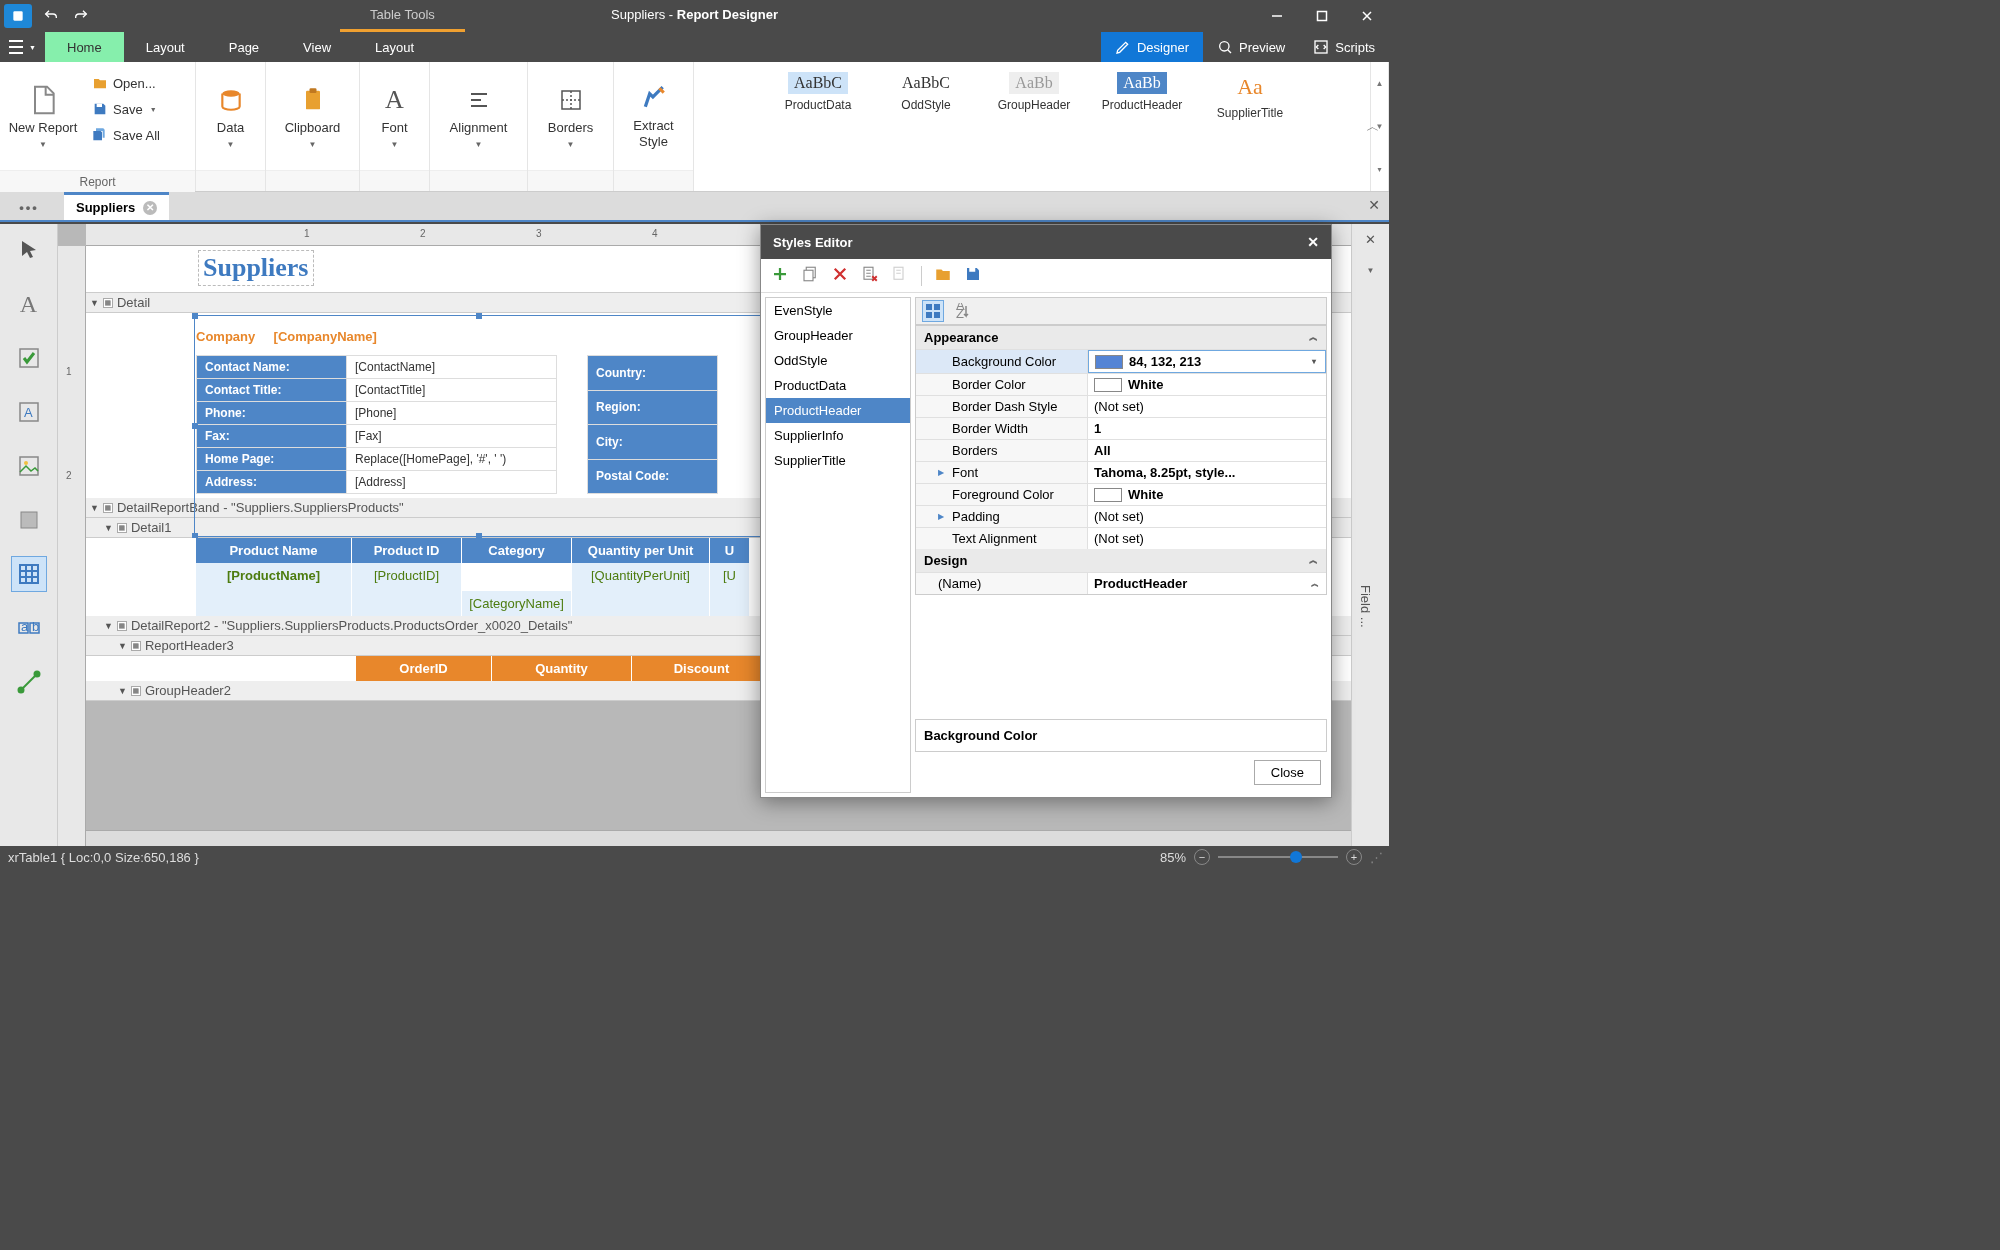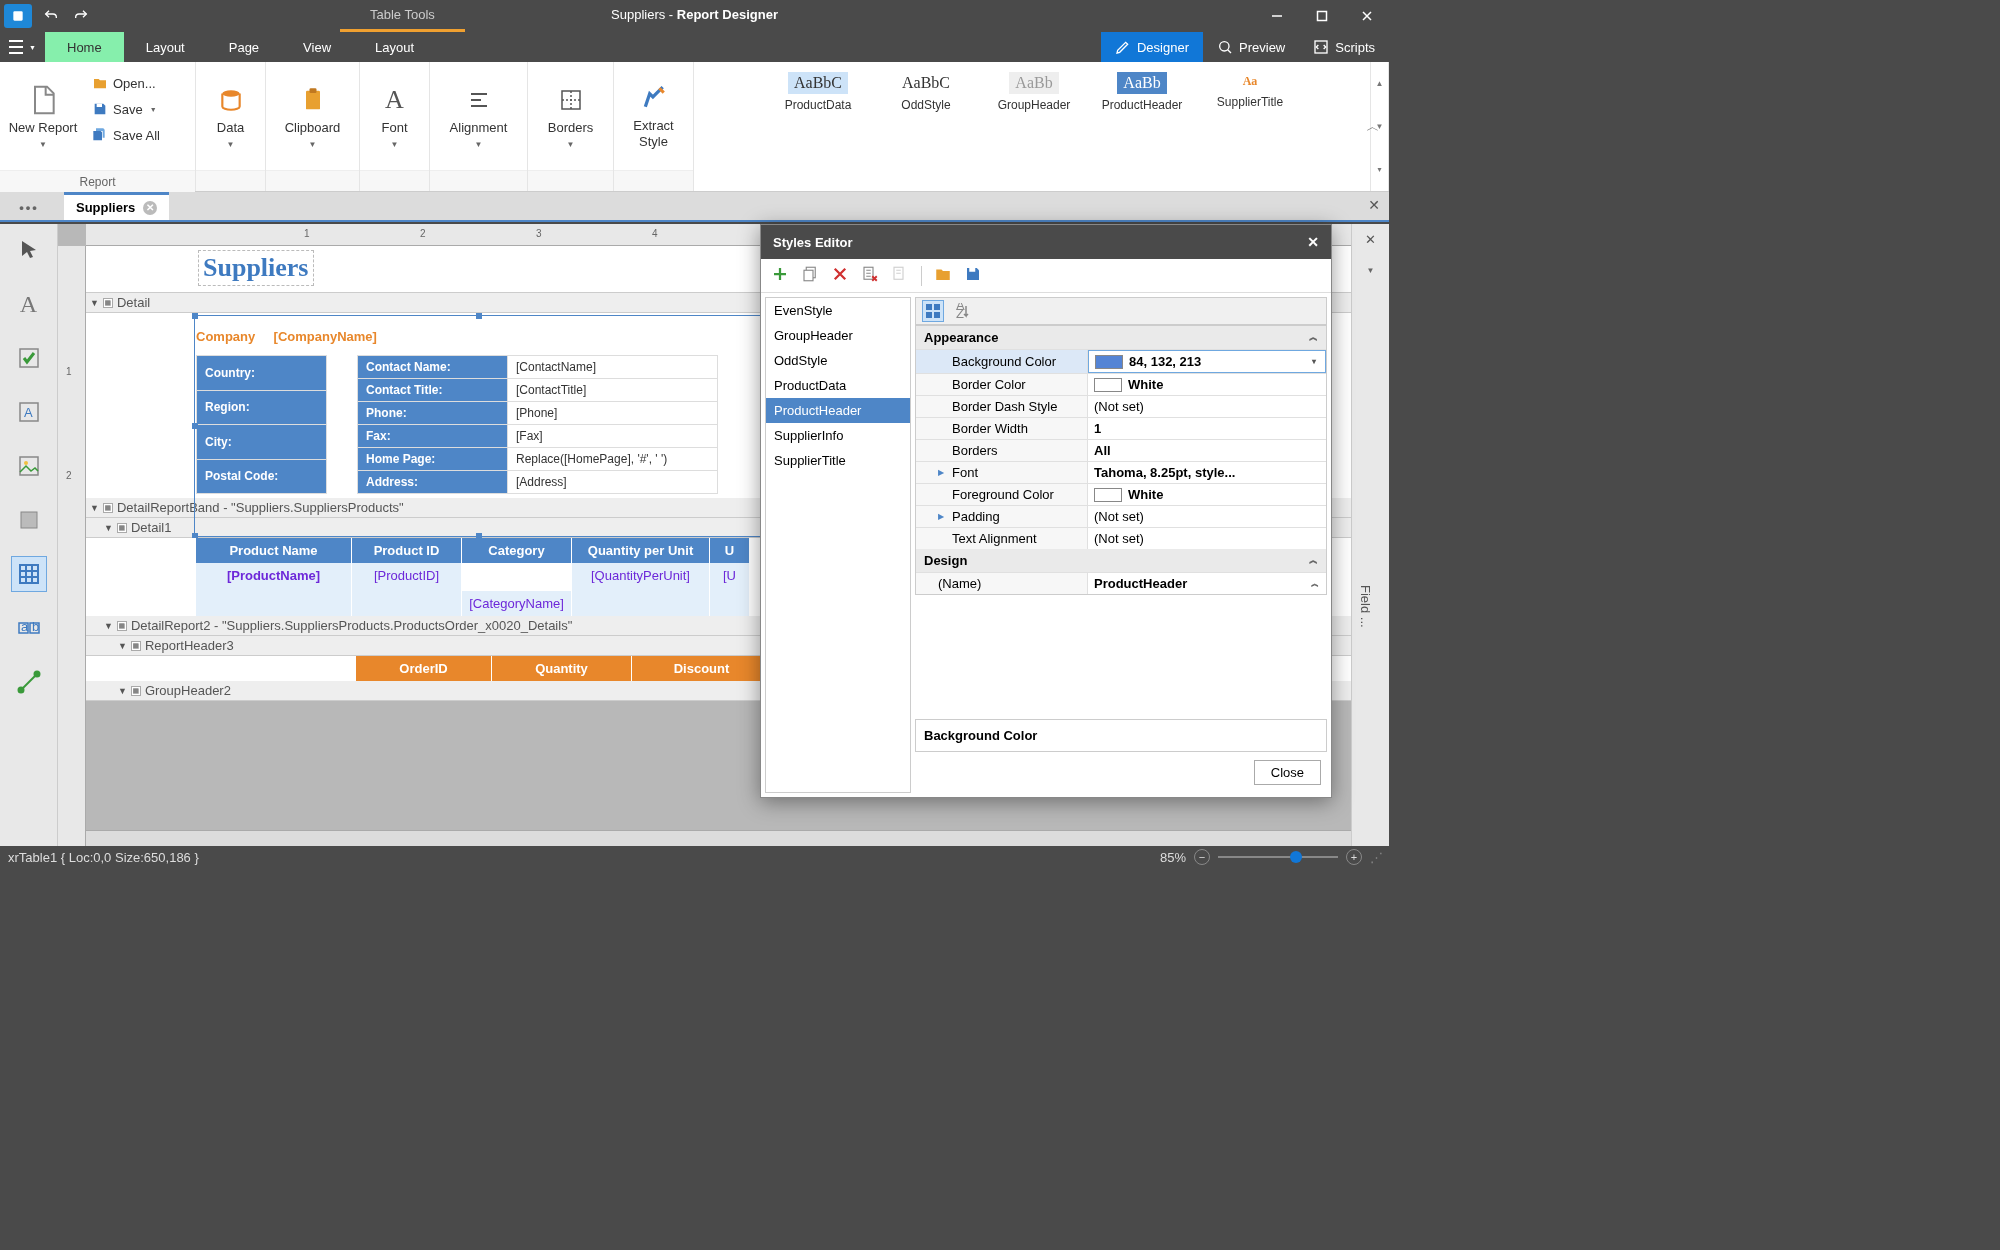--- a/index.html
+++ b/index.html
@@ -73,21 +73,21 @@
 .white { background:#fff; padding:4px 0 4px 110px; position:relative; }
 .suptitle { color:#3e7ac0; font-family:Tahoma; font-size:26px; font-weight:600; padding:2px 4px; display:inline-block; border:1px dashed #bbb; }
 .company { color:#e8872b; font-size:22px; font-weight:bold; }
 .company .fld { font-weight:bold; }
 .ftab { border-collapse:collapse; }
 .ftab td { border:1px solid #ddd; padding:4px 8px; font-size:12px; }
 .ftab td.h { background:#4e86c7; color:#fff; font-weight:bold; width:150px; }
 .ftab td.v { background:#fff; color:#333; width:210px; }
 .ftab td.h2 { background:#4e86c7; color:#fff; font-weight:bold; width:130px; }
 .prodhdr { background:#4e86c7; color:#fff; font-weight:bold; text-align:center; padding:5px 0; }
-.proddat { background:#e3effa; color:#6d28d9; font-weight:bold; text-align:center; padding:5px 0; }
+.proddat { background:#e3effa; color:#4d7c0f; font-weight:bold; text-align:center; padding:5px 0; }
 .ordhdr { background:#e8872b; color:#fff; font-weight:bold; text-align:center; padding:5px 0; }
 .gridtab { display:flex; }
 .gridtab > div { border-right:1px solid #fff; }
 
 .sel-handles { position:absolute; border:1px solid #4e86c7; pointer-events:none; }
 .sel-handles .h { position:absolute; width:6px; height:6px; background:#4e86c7; }
 
 
 .stylesed { position:absolute; left:760px; top:224px; width:572px; height:574px; background:#fff; box-shadow:0 4px 20px rgba(0,0,0,.4); border:1px solid #888; display:flex; flex-direction:column; }
 .stylesed .ttl { height:34px; background:#4a4a4a; color:#fff; font-weight:600; display:flex; align-items:center; padding:0 12px; }
@@ -333,21 +333,21 @@
       </div>
       <div class="cap"></div>
     </div>
   <div class="rgroup" style="flex:1;">
     <div class="body stylegal">
       <div id="gallery-host" style="display:flex;">
           <div class="stylecard"><div class="samp" style="background:#cde3f8;color:#333;">AaBbC</div><div class="sname">ProductData</div></div>
           <div class="stylecard"><div class="samp" style="background:#fff;color:#333;">AaBbC</div><div class="sname">OddStyle</div></div>
           <div class="stylecard"><div class="samp" style="background:#eee;color:#999;">AaBb</div><div class="sname">GroupHeader</div></div>
           <div class="stylecard"><div class="samp" style="background:#4e86c7;color:#fff;">AaBb</div><div class="sname">ProductHeader</div></div>
-          <div class="stylecard"><div class="samp" style="background:#fff;color:#e8872b;font-weight:bold;font-size:12px;">Aa</div><div class="sname">SupplierTitle</div></div>
+          <div class="stylecard"><div class="samp" style="background:#fff;color:#e8872b;font-weight:normal;font-size:22px;">Aa</div><div class="sname">SupplierTitle</div></div>
         </div>
       <div class="navcol">
           <div>▲</div>
           <div>▼</div>
           <div>▾</div>
         </div>
     </div>
   </div>
   <div class="ribbon-collapse">︿</div>
 </div>
@@ -445,60 +445,60 @@
           <div class="h" style="left:-3px;bottom:-3px;"></div>
             <div class="h" style="right:-3px;bottom:-3px;"></div>
           <div class="h" style="left:50%;top:-3px;margin-left:-3px;"></div>
             <div class="h" style="left:50%;bottom:-3px;margin-left:-3px;"></div>
           <div class="h" style="top:50%;left:-3px;margin-top:-3px;"></div>
             <div class="h" style="top:50%;right:-3px;margin-top:-3px;"></div>
         </div>
         <div style="padding:4px 0 8px 0;"><span class="company"><span>Company</span>&nbsp;&nbsp;&nbsp;<span class="fld">[CompanyName]</span></span></div>
         <div style="display:flex;gap:30px;">
           <table class="ftab">
-              <tbody id="fright">
-                <tr>
-                  <td class="h2">Country:</td>
-                </tr>
-                <tr>
-                  <td class="h2">Region:</td>
-                </tr>
-                <tr>
-                  <td class="h2">City:</td>
-                </tr>
-                <tr>
-                  <td class="h2">Postal Code:</td>
+              <tbody id="fleft">
+                <tr>
+                  <td class="h">Contact Name:</td>
+                  <td class="v">[ContactName]</td>
+                </tr>
+                <tr>
+                  <td class="h">Contact Title:</td>
+                  <td class="v">[ContactTitle]</td>
+                </tr>
+                <tr>
+                  <td class="h">Phone:</td>
+                  <td class="v">[Phone]</td>
+                </tr>
+                <tr>
+                  <td class="h">Fax:</td>
+                  <td class="v">[Fax]</td>
+                </tr>
+                <tr>
+                  <td class="h">Home Page:</td>
+                  <td class="v">Replace([HomePage], '#', ' ')</td>
+                </tr>
+                <tr>
+                  <td class="h">Address:</td>
+                  <td class="v">[Address]</td>
                 </tr>
               </tbody>
             </table>
           <table class="ftab">
-              <tbody id="fleft">
-                <tr>
-                  <td class="h">Contact Name:</td>
-                  <td class="v">[ContactName]</td>
-                </tr>
-                <tr>
-                  <td class="h">Contact Title:</td>
-                  <td class="v">[ContactTitle]</td>
-                </tr>
-                <tr>
-                  <td class="h">Phone:</td>
-                  <td class="v">[Phone]</td>
-                </tr>
-                <tr>
-                  <td class="h">Fax:</td>
-                  <td class="v">[Fax]</td>
-                </tr>
-                <tr>
-                  <td class="h">Home Page:</td>
-                  <td class="v">Replace([HomePage], '#', ' ')</td>
-                </tr>
-                <tr>
-                  <td class="h">Address:</td>
-                  <td class="v">[Address]</td>
+              <tbody id="fright">
+                <tr>
+                  <td class="h2">Country:</td>
+                </tr>
+                <tr>
+                  <td class="h2">Region:</td>
+                </tr>
+                <tr>
+                  <td class="h2">City:</td>
+                </tr>
+                <tr>
+                  <td class="h2">Postal Code:</td>
                 </tr>
               </tbody>
             </table>
         </div>
       </div>
 
       <div class="bandhdr">
           <span class="arrow">▼</span>
           <span class="grip">▦</span>
           <span>DetailReportBand - "Suppliers.SuppliersProducts"</span>

